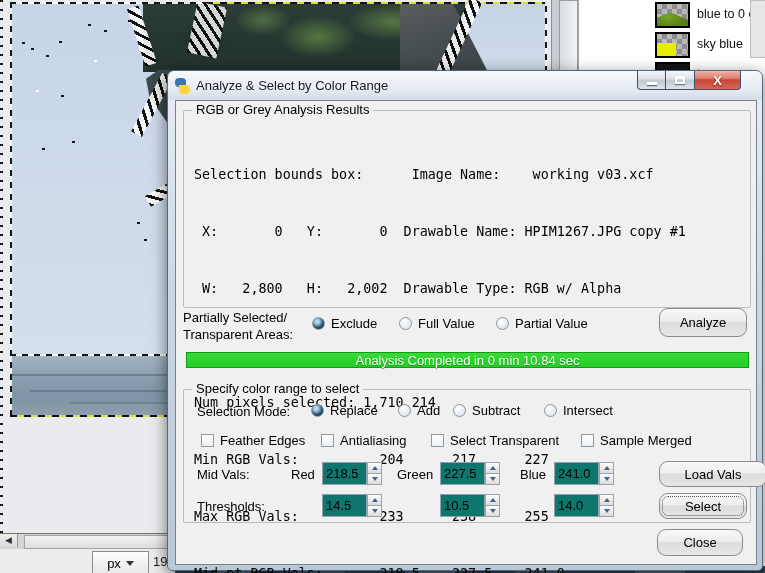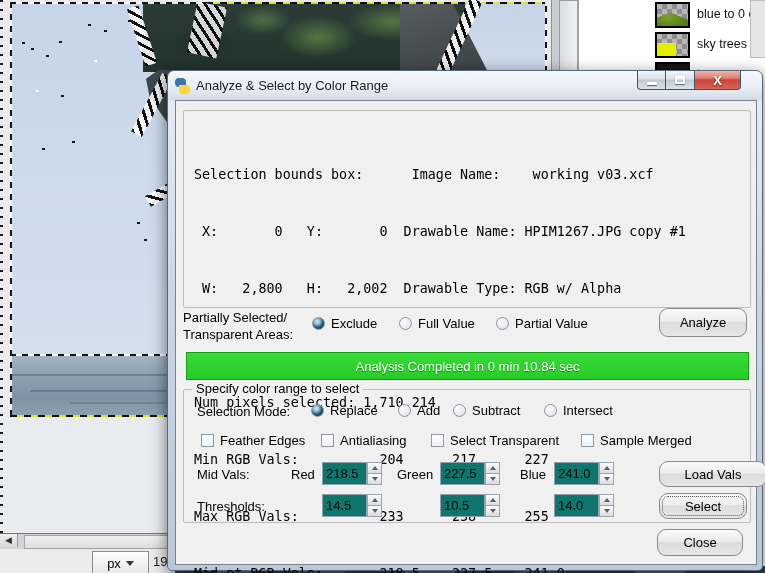--- a/index.html
+++ b/index.html
@@ -98,21 +98,21 @@
      background:radial-gradient(circle at 35% 30%,#ffffff,#dfe6ec 75%);display:inline-block;flex:none;}
   .radio.checked{background:radial-gradient(circle at 38% 32%,#cfe3f2 0%,#9cc2dd 25%,#21506f 60%,#123a52 100%);}
   .rlabel{display:inline-flex;align-items:center;gap:6px;position:absolute;}
   .cbox{width:13px;height:13px;border:1px solid #8e99a4;box-sizing:border-box;background:linear-gradient(180deg,#fff,#edf1f4);flex:none;}
 
   .btn{position:absolute;background:linear-gradient(180deg,#f8f8f8 0%,#ededed 45%,#dcdcdc 50%,#e6e6e6 100%);
      border:1px solid #8b8b8b;border-radius:9px;display:flex;align-items:center;justify-content:center;
      font-size:13px;color:#000;box-sizing:border-box;}
   .btn.focused{outline:1px dotted #555;outline-offset:-4px;}
 
-  #status-msg{left:10px;top:251px;width:563px;height:28px;background:linear-gradient(180deg,#38da38,#27cd27);
+  #status-msg{left:10px;top:251px;width:563px;height:16px;background:linear-gradient(180deg,#38da38,#27cd27);
      border:1px solid #149a14;box-sizing:border-box;display:flex;align-items:center;justify-content:center;
      color:#fff;font-size:13px;text-shadow:0 1px 1px rgba(0,90,0,.6);}
 
   .entry{position:absolute;width:45px;height:23px;background:#0f766e;border:1px solid #93a1b1;box-sizing:border-box;
      font-family:"Liberation Sans",sans-serif;font-size:13px;padding:0 3px;color:#000;}
   .spinner{position:absolute;width:15px;height:23px;display:flex;flex-direction:column;}
   .spinbtn{flex:1;background:linear-gradient(180deg,#fcfcfc,#dcdcdc);border:1px solid #9aa2ab;box-sizing:border-box;
      display:flex;align-items:center;justify-content:center;}
   .spinbtn+.spinbtn{border-top:none;}
   .tri-up{width:0;height:0;border-left:3.5px solid transparent;border-right:3.5px solid transparent;border-bottom:4.5px solid #46618c;}
@@ -187,21 +187,21 @@
   <div class="layer-row" style="top:1px;">
     <div class="thumb checker">
         <div id="thumb-green-fill"></div>
       </div>
     <div class="layer-label">blue to 0 o</div>
   </div>
   <div class="layer-row" style="top:31px;">
     <div class="thumb checker">
         <div id="thumb-yellow-fill"></div>
       </div>
-    <div class="layer-label">sky trees</div>
+    <div class="layer-label">sky blue</div>
   </div>
   <div class="layer-row" style="top:61px;">
     <div class="thumb checker">
         <div id="thumb-dark" style="position:absolute;inset:0;"></div>
       </div>
     <div class="layer-label">trees mas</div>
   </div>
 </div>
 <div class="abs" id="panel-scroll"></div>
 <div class="abs" id="bottom-strip"></div>
@@ -222,20 +222,21 @@
         <span class="glyph-max"></span>
       </div>
     <div class="winbtn" id="btn-close">
         <span class="glyph-close">X</span>
       </div>
   </div>
 
   <div class="abs" id="client">
 
     <div class="groupbox" style="left:7px;top:9px;width:566px;height:196px;">
+      <span class="group-label">RGB or Grey Analysis Results</span>
       <div class="mono" style="position:absolute;left:10px;top:16px;">
         <div>Selection bounds box:      Image Name:    working v03.xcf</div>
         <div> X:       0   Y:       0  Drawable Name: HPIM1267.JPG copy #1</div>
         <div> W:   2,800   H:   2,002  Drawable Type: RGB w/ Alpha</div>
         <div></div>
         <div>Num pixels selected: 1,710,214</div>
         <div>Min RGB Vals:          204      217      227</div>
         <div>Max RGB Vals:          233      238      255</div>
         <div>Mid-pt RGB Vals:       218.5    227.5    241.0</div>
         

